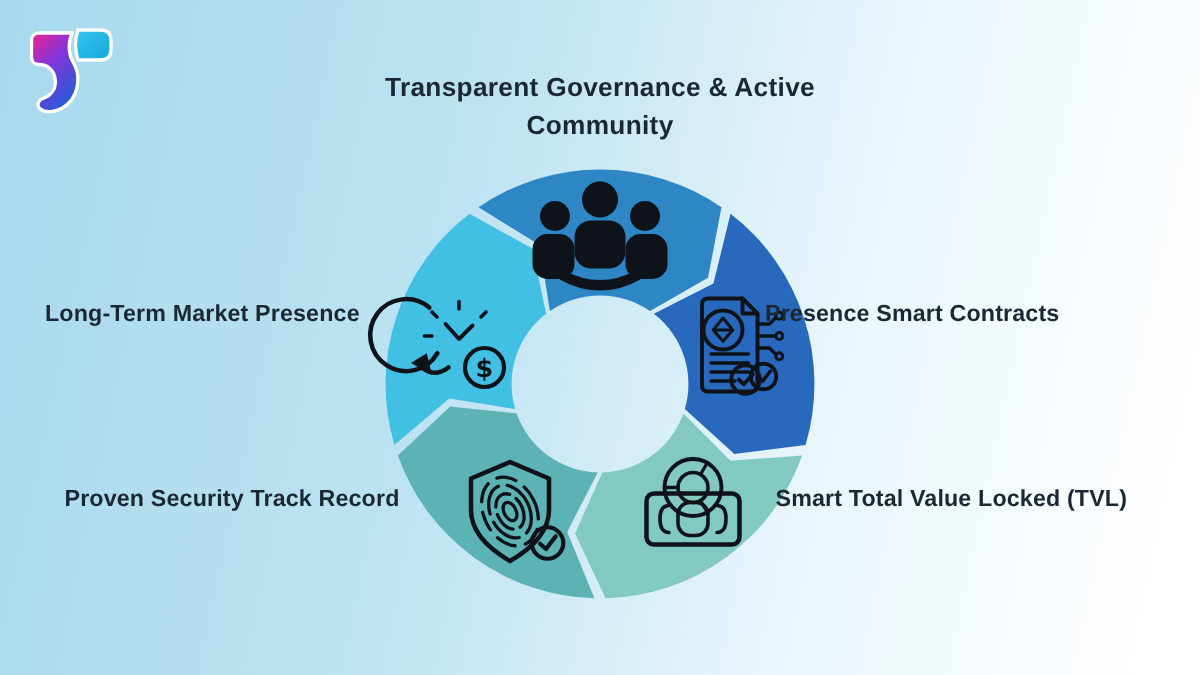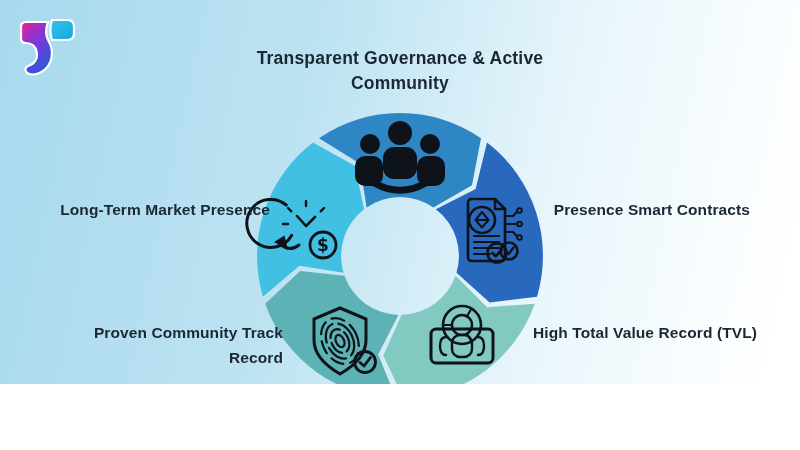--- a/index.html
+++ b/index.html
@@ -1,26 +1,26 @@
 <!DOCTYPE html>
 <html><head>
 <meta charset="utf-8">
 <style>
   html,body{margin:0;padding:0;}
   .stage{
-    position:relative;width:800px;height:384px;overflow:hidden;
+    position:relative;width:800px;height:450px;overflow:hidden;
     background:linear-gradient(102deg,#a7d9ed 0%,#bde3f2 38%,#e9f6fb 68%,#ffffff 96%);
     font-family:"Liberation Sans",sans-serif;color:#1b2733;
   }
   .title{
     position:absolute;left:230px;top:46px;width:340px;margin:0;
     text-align:center;font-size:17.5px;line-height:1.45;font-weight:700;letter-spacing:.2px;
   }
   .label{
-    position:absolute;width:240px;text-align:right;font-weight:700;
+    position:absolute;width:240px;text-align:left;font-weight:700;
     font-size:15.5px;line-height:1.62;letter-spacing:.1px;
   }
   .label-left{left:30px;top:197px}
   .label-bottom-left{left:43px;top:320px}
   .label-right{left:510px;top:197px}
   .label-bottom-right{left:517px;top:320px}
   .wheel{position:absolute;left:0;top:0}
   .logo{position:absolute;left:15px;top:16px}
   .icon{stroke:#0d1319;fill:none;stroke-linecap:round;stroke-linejoin:round;}
 </style>
@@ -107,17 +107,17 @@
       <path class="icon" stroke-width="3" d="M-6,16 C-12,20.5 -18,20.5 -23,16.5"></path>
       <path d="M-31,13 L-17,21 L-20.5,6.5 Z" fill="#0d1319"></path>
       <path class="icon" stroke-width="2.4" d="M1,-28 L1,-23 M-17,-21 L-13.7,-17.7 M19,-21 L15.7,-17.7 M-22,-5 L-17,-5"></path>
       <path class="icon" stroke-width="2.6" d="M-8,-13 L1,-3 L10,-12"></path>
       <circle class="icon" cx="18" cy="16" r="13" stroke-width="2.8" fill="#42c0e4"></circle>
       <text x="18" y="22" text-anchor="middle" font-size="17" font-weight="bold" fill="#0d1319" font-family="DejaVu Sans, sans-serif">$</text>
     </g>
   </svg>
 
   <div class="label label-left">Long-Term Market Presence</div>
-  <div class="label label-bottom-left">Proven Community Track Record</div>
+  <div class="label label-bottom-left">Proven Security Track Record</div>
   <div class="label label-right">Presence Smart Contracts</div>
-  <div class="label label-bottom-right">High Total Value Record (TVL)</div>
+  <div class="label label-bottom-right">Smart Total Value Locked (TVL)</div>
 
 </div>
 
 </body></html>

